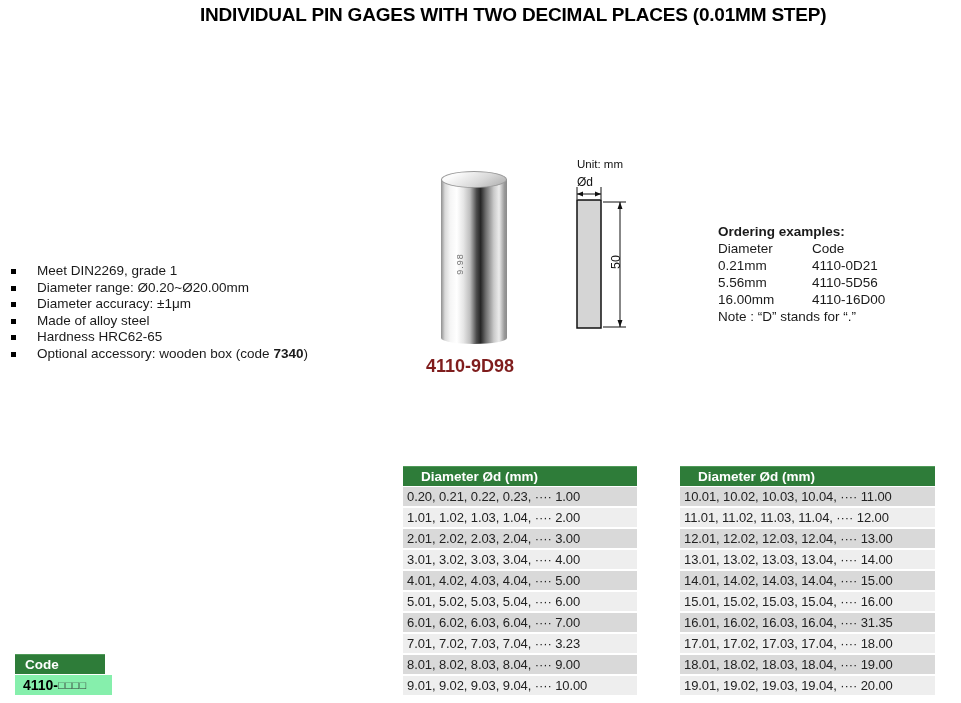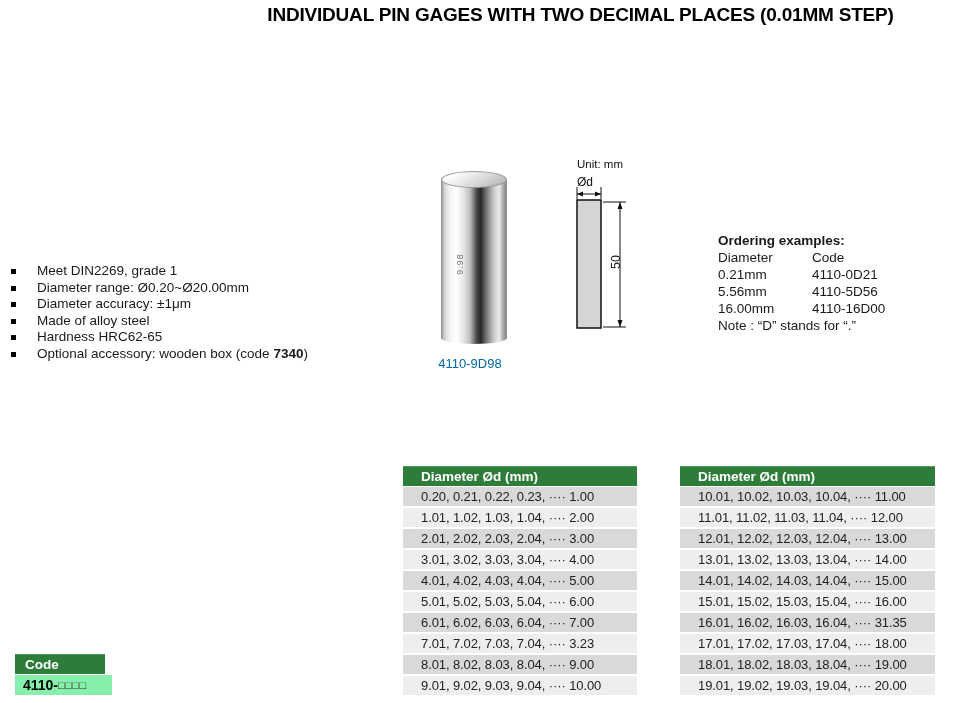--- a/index.html
+++ b/index.html
@@ -2,21 +2,21 @@
 <html><head>
 <meta charset="utf-8">
 <style>
   html,body{margin:0;padding:0;background:#ffffff;}
   .page{
     position:relative;width:961px;height:703px;background:#fff;overflow:hidden;
     font-family:"Liberation Sans","DejaVu Sans",sans-serif;color:#1a1a1a;
   }
   
   .title{
-    position:absolute;left:200px;top:4px;width:761px;text-align:center;
+    position:absolute;left:200px;top:4px;width:761px;text-align:left;
     font-size:19px;font-weight:bold;color:#000;white-space:nowrap;letter-spacing:-0.2px;
   }
   
   .features{position:absolute;left:10px;top:263px;width:370px;}
   .feature{display:flex;align-items:flex-start;height:16.5px;font-size:13.5px;line-height:16.5px;white-space:nowrap;gap:12px;}
   .feature .sq{width:5px;height:5px;background:#000;margin:6px 9px 0 1px;flex-shrink:0;}
   .feature b{font-weight:bold;}
   
   .pin{position:absolute;left:441px;top:171px;width:66px;height:174px;}
   .pin-body{
@@ -26,43 +26,43 @@
   }
   .pin-top{
     position:absolute;left:0;top:0;width:66px;height:17px;border-radius:50%;
     background:linear-gradient(150deg,#fbfbfb 20%,#d9d9d9 60%,#aaaaaa 100%);
     border:1px solid #9a9a9a;box-sizing:border-box;
   }
   .pin-engraving{
     position:absolute;left:8px;top:80px;transform:rotate(-90deg);
     font-size:9px;color:rgba(90,90,90,.85);letter-spacing:1px;
   }
-  .pin-caption{position:absolute;left:425px;top:356px;width:90px;text-align:center;font-size:13px;font-weight:normal;color:#0369a1;}
+  .pin-caption{position:absolute;left:425px;top:356px;width:90px;text-align:center;font-size:18px;font-weight:bold;color:#7f1d1d;}
   
   .diagram{position:absolute;left:565px;top:158px;width:80px;height:190px;}
   .diagram .unit{position:absolute;left:12px;top:0;font-size:11.5px;color:#111;}
   .diagram .wlabel{position:absolute;left:12px;top:17px;width:24px;text-align:left;font-size:12px;color:#111;}
   .diagram .hlabel{position:absolute;left:44px;top:97px;transform:rotate(-90deg);font-size:12.5px;color:#111;}
   .diagram svg{position:absolute;left:0;top:0;}
   
-  .ordering{position:absolute;left:718px;top:223px;width:220px;font-size:13.5px;line-height:17px;margin-top:9px;}
+  .ordering{position:absolute;left:718px;top:223px;width:220px;font-size:13.5px;line-height:17px;}
   .ord-heading{font-weight:bold;}
   .ord-row span.c1{display:inline-block;width:94px;}
   .ord-note{white-space:nowrap;}
   
   .dtable{position:absolute;top:466px;}
   .dtable.left{left:403px;width:234px;}
   .dtable.right{left:680px;width:255px;}
   .dtable .thead{
     height:20px;line-height:20px;background:#2e7c39;color:#fff;font-weight:bold;
     font-size:13.5px;padding-left:18px;margin-bottom:1px;border-top:1px solid #4f9a58;box-sizing:border-box;
   }
   .dtable .rows > div{
     height:19px;line-height:19px;font-size:13px;letter-spacing:-0.1px;
-    padding-left:18px;margin-bottom:2px;color:#222;white-space:nowrap;
+    padding-left:4px;margin-bottom:2px;color:#222;white-space:nowrap;
   }
   .dtable .rows > div:nth-child(odd){background:#d9d9d9;}
   .dtable .rows > div:nth-child(even){background:#eeeeee;}
   
   .codebox{position:absolute;left:15px;top:654px;}
   .codebox .chead{
     width:90px;height:20px;line-height:20px;background:#2e7c39;color:#fff;font-weight:bold;
     font-size:13.5px;padding-left:10px;box-sizing:border-box;border-top:1px solid #4f9a58;margin-bottom:1px;
   }
   .codebox .cval{

